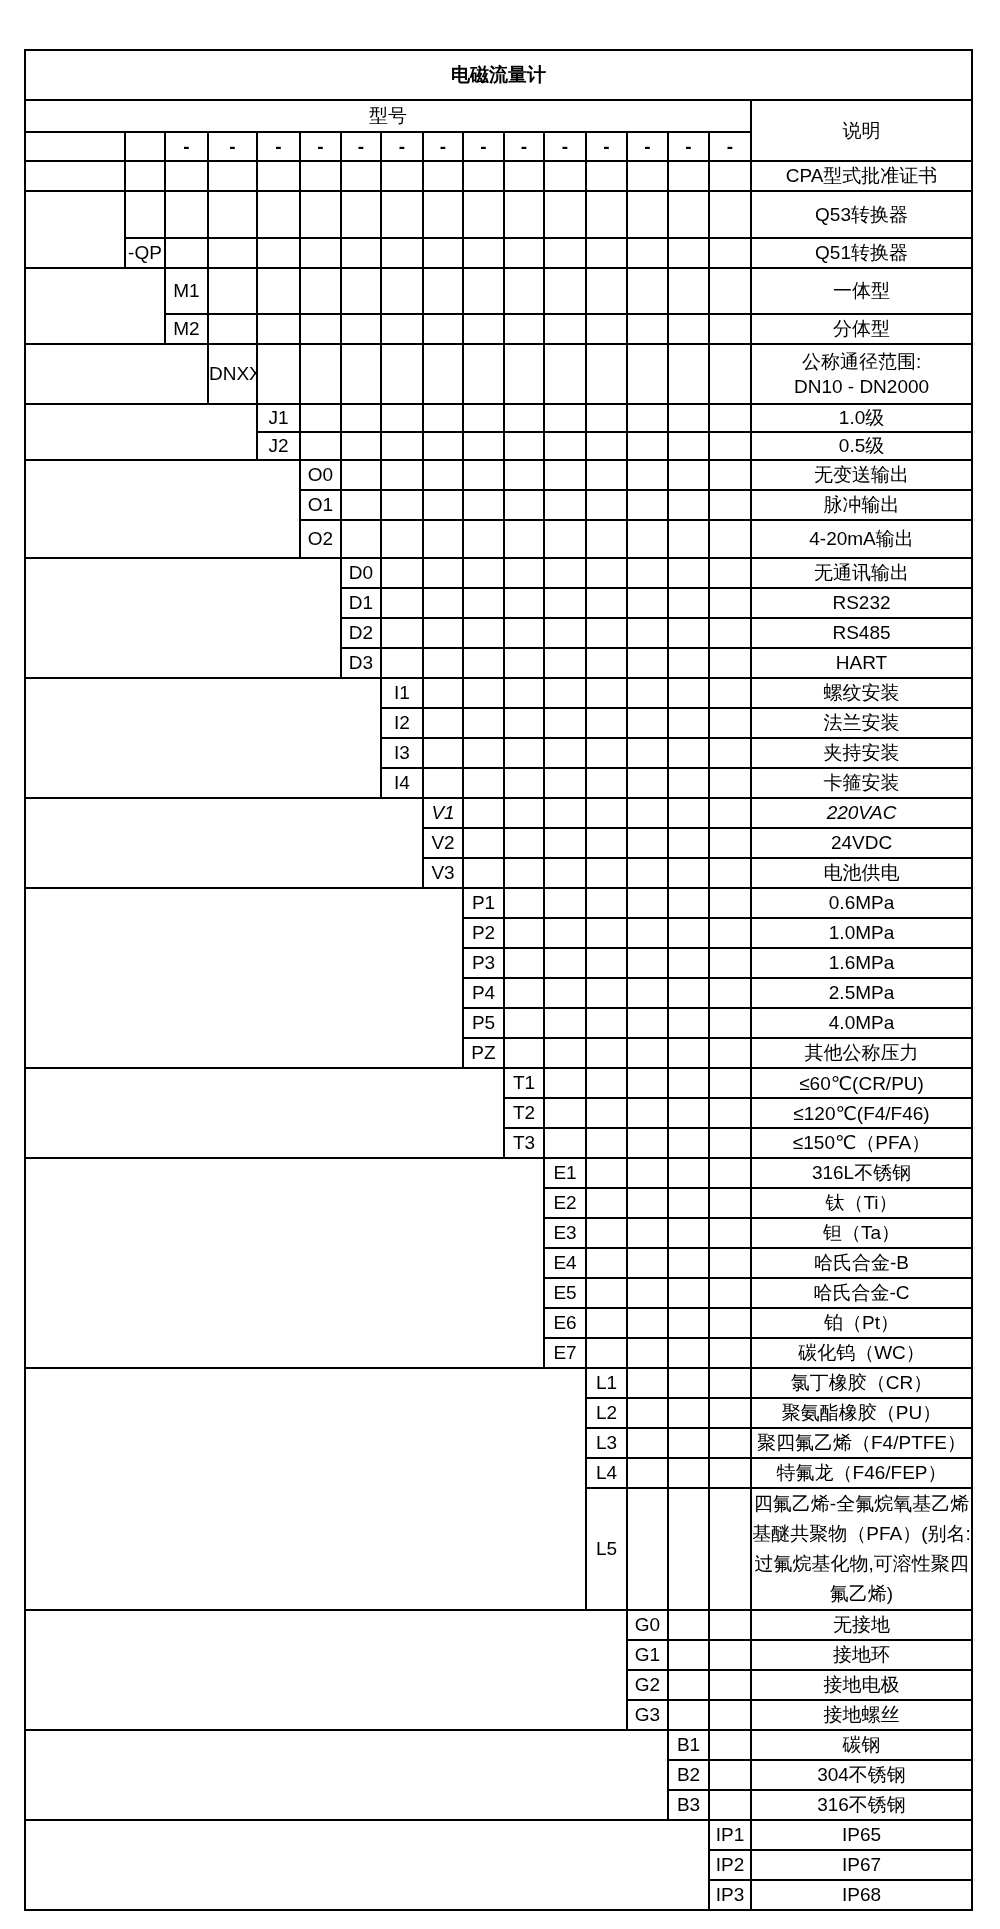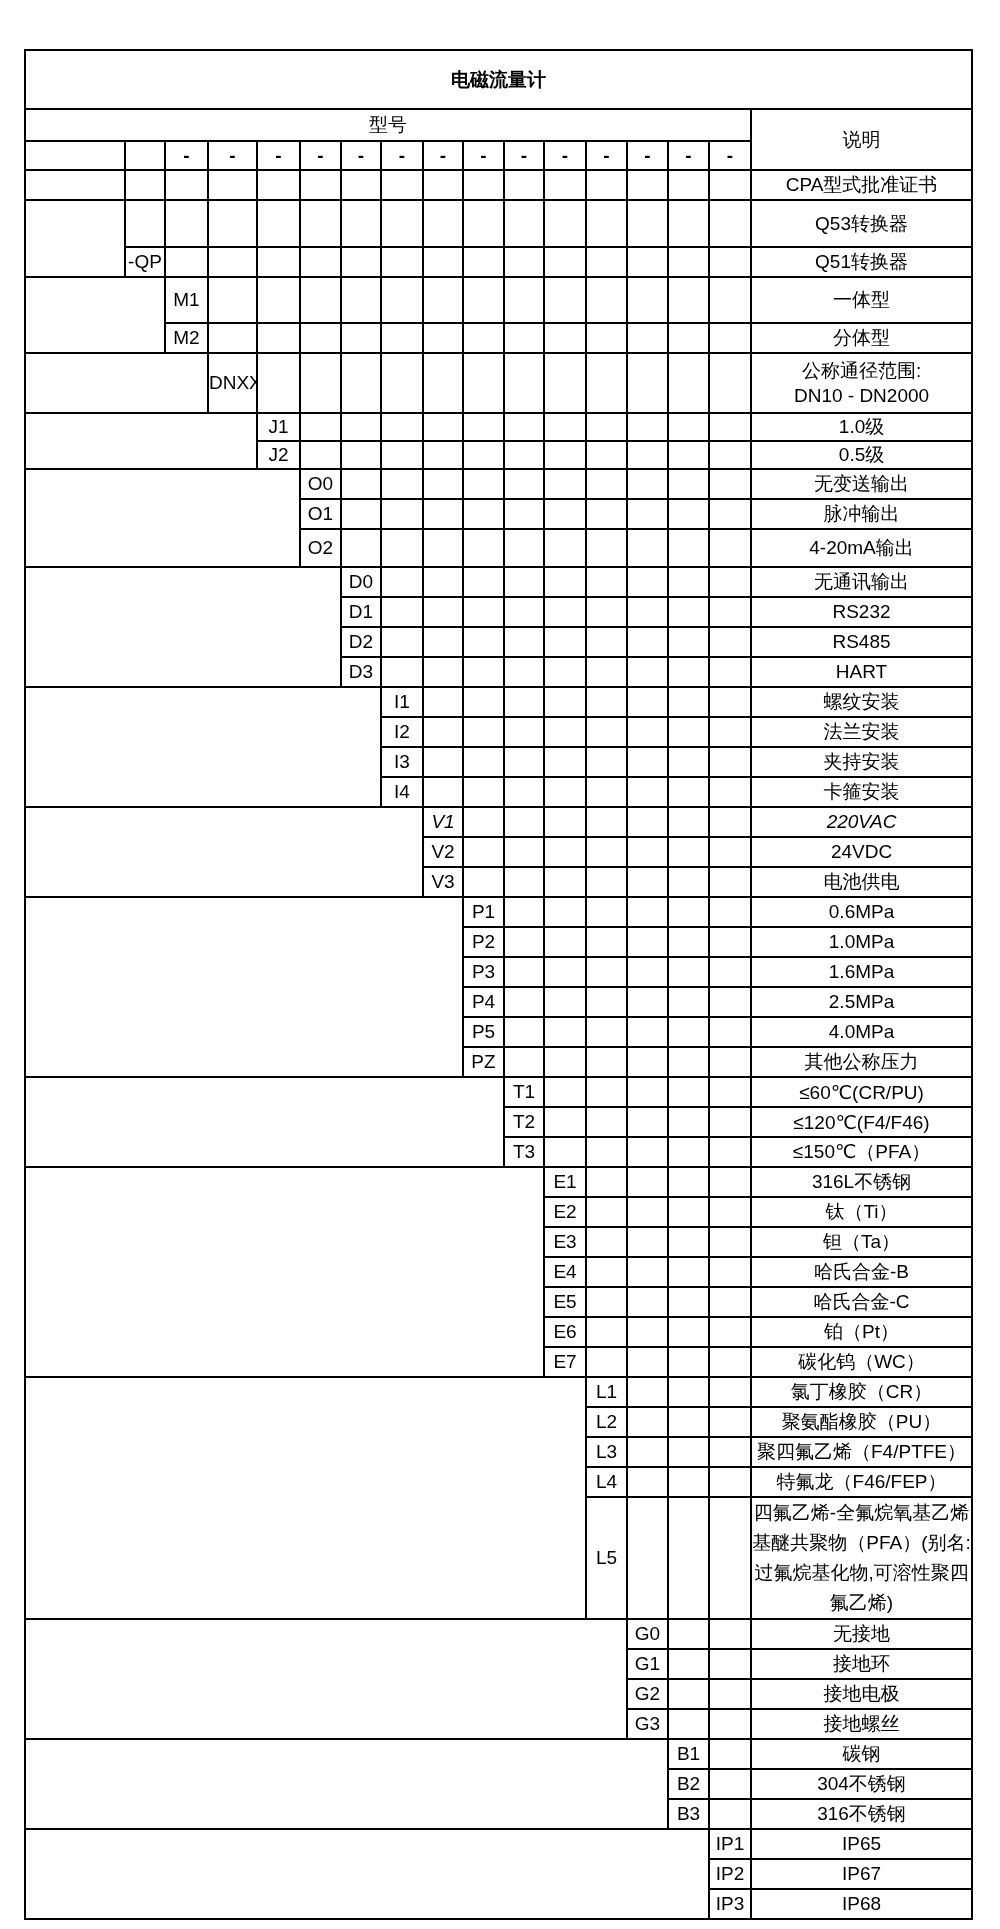--- a/index.html
+++ b/index.html
@@ -79,21 +79,21 @@
         <col style="width: 41px;">
         <col style="width: 40px;">
         <col style="width: 42px;">
         <col style="width: 41px;">
         <col style="width: 41px;">
         <col style="width: 41px;">
         <col style="width: 42px;">
         <col style="width: 221px;">
       </colgroup>
     <tbody id="tbody">
-      <tr style="height:59px;">
+      <tr style="height:50px;">
         <td colspan="17" class="title-cell">电磁流量计</td>
       </tr>
       <tr style="height:32px;">
         <td colspan="16" class="hdr">型号</td>
         <td rowspan="2" class="hdr">说明</td>
       </tr>
 
     <tr style="height: 29px;">
           <td></td>
           <td></td>

